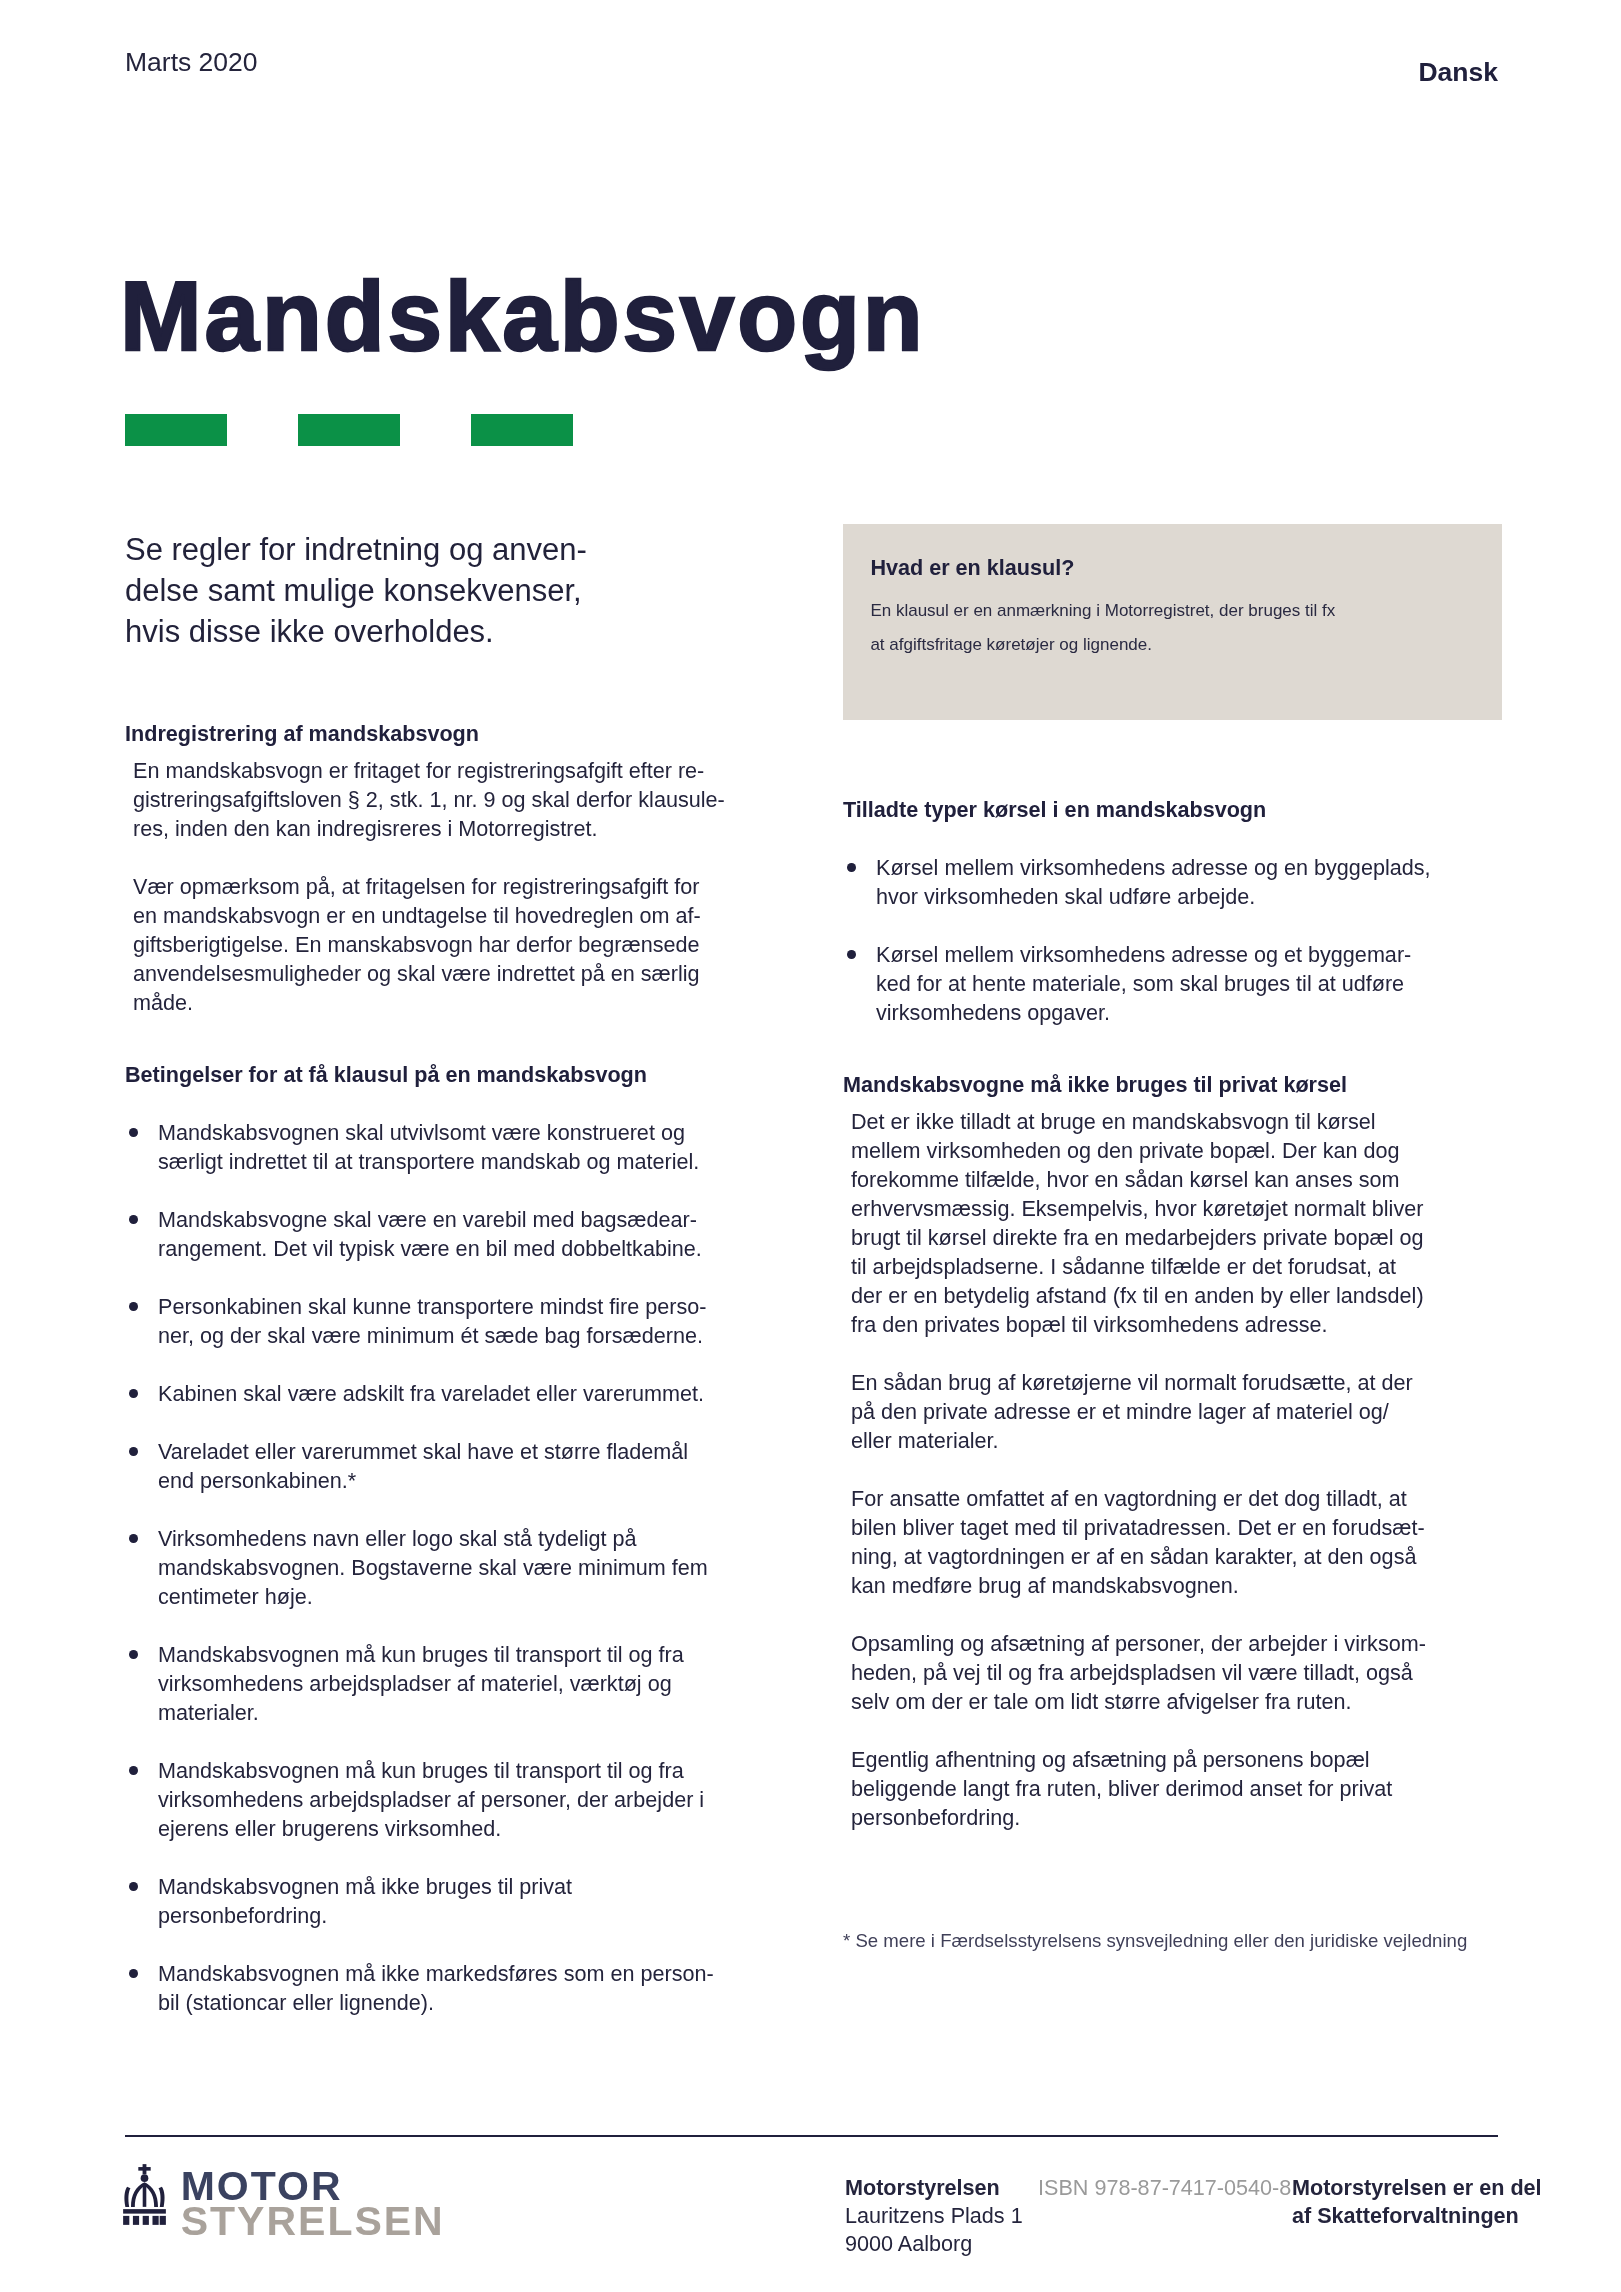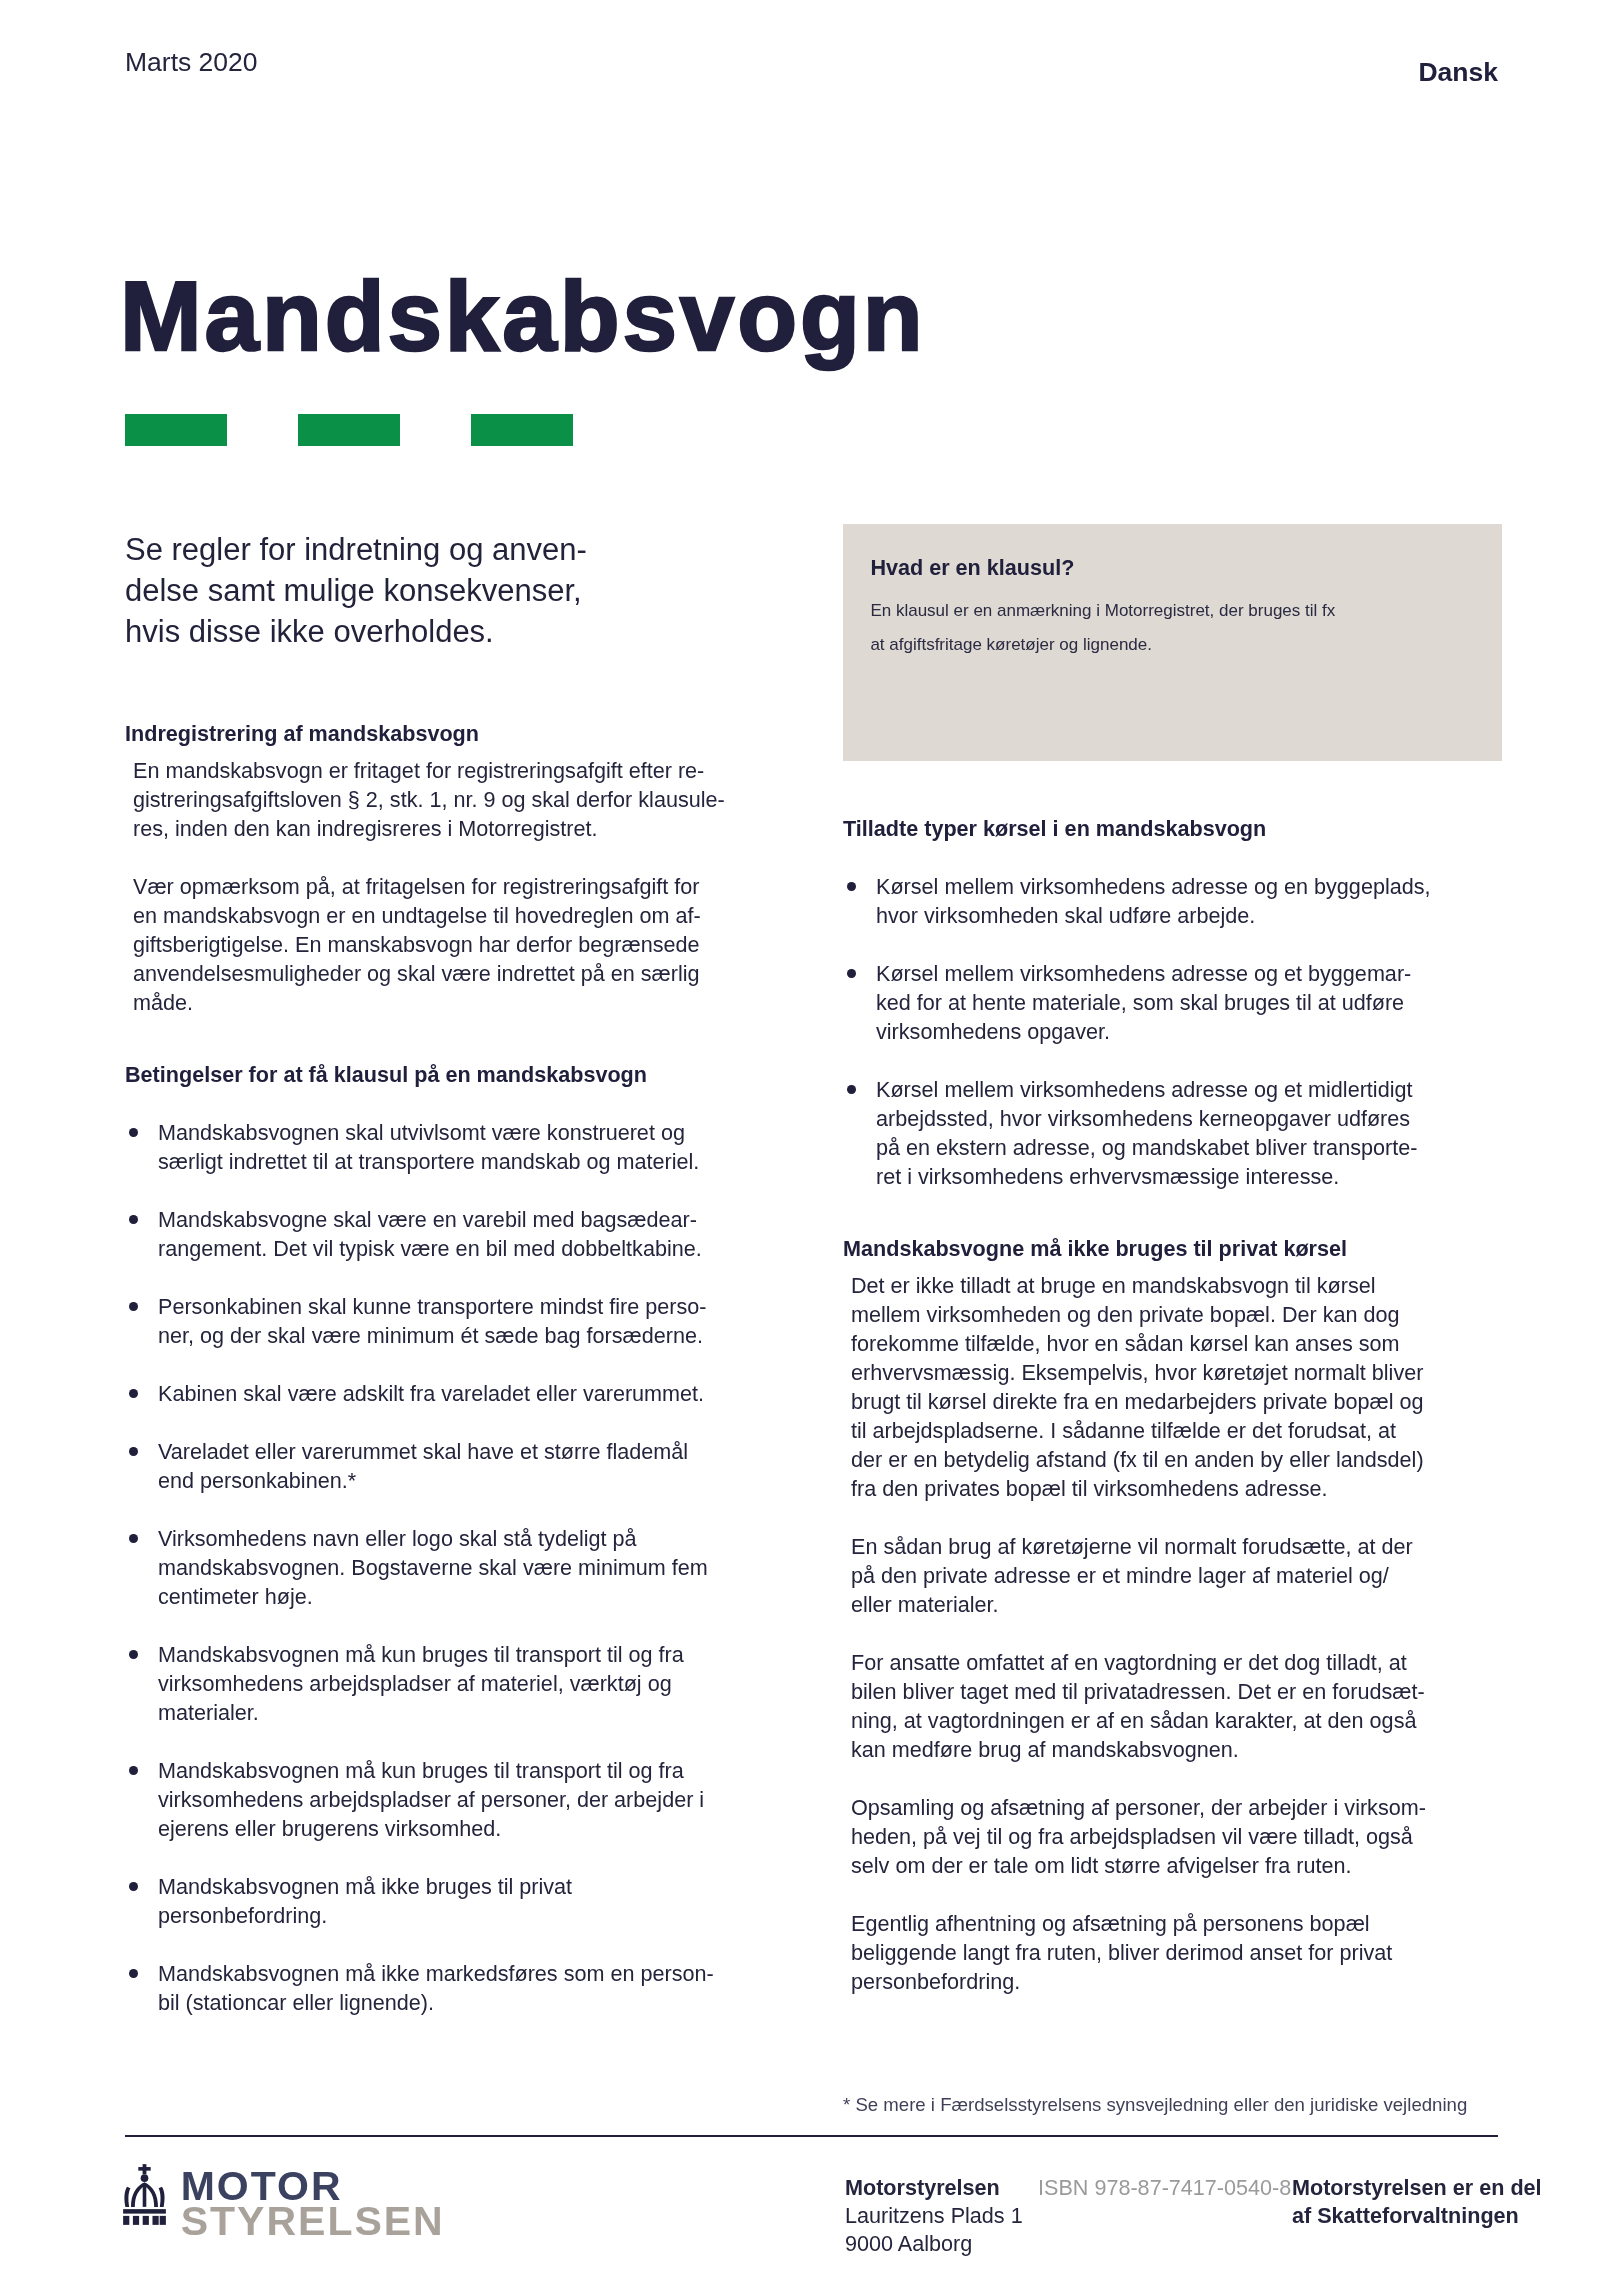--- a/index.html
+++ b/index.html
@@ -36,21 +36,21 @@
   .bullets{margin-top:29px;}
   .bullet{position:relative;padding-left:33px;font-size:21.6px;line-height:29px;margin-bottom:29px;}
   .bullet:last-child{margin-bottom:0;}
   .bullet .dot{
     position:absolute;left:3.9px;top:9.8px;width:8.8px;height:8.8px;border-radius:50%;
     background:#20203c;
   }
   
   .infobox{
     background:#ded9d2;box-sizing:border-box;
-    width:659px;height:237px;padding:29px 27.4px;margin-bottom:53px;
+    width:659px;height:196px;padding:29px 27.4px;margin-bottom:75px;
   }
   .infobox-title{font-size:21.6px;line-height:29px;font-weight:bold;color:#20203c;margin:0 0 11.8px 0;}
   .infobox-body{font-size:17px;line-height:34px;margin:0;color:#2a2a42;}
   .footnote{margin-top:96px;font-size:18.6px;line-height:25.5px;color:#3f3f58;}
   
   .footer-rule{position:absolute;left:125px;right:123px;top:2135px;height:2px;background:#20203c;}
   .footer-logo{position:absolute;left:122px;top:2164px;display:flex;}
   .crown{width:45px;height:61px;margin-right:13.7px;}
   .logo-text{display:flex;flex-direction:column;justify-content:flex-start;padding-top:5.9px;}
   .logo-motor{font-size:41px;line-height:33px;font-weight:bold;letter-spacing:2px;color:#3a4260;}
@@ -127,24 +127,20 @@
 at afgiftsfritage køretøjer og lignende.</div>
     </div>
 
     <div class="sec-heading">Tilladte typer kørsel i en mandskabsvogn</div>
     <div class="bullets">
       <div class="bullet"><span class="dot"></span><span class="ml">Kørsel mellem virksomhedens adresse og en byggeplads,
 hvor virksomheden skal udføre arbejde.</span></div>
       <div class="bullet"><span class="dot"></span><span class="ml">Kørsel mellem virksomhedens adresse og et byggemar-
 ked for at hente materiale, som skal bruges til at udføre
 virksomhedens opgaver.</span></div>
-      <div class="bullet"><span class="dot"></span><span class="ml">Kørsel mellem virksomhedens adresse og et midlertidigt
-arbejdssted, hvor virksomhedens kerneopgaver udføres
-på en ekstern adresse, og mandskabet bliver transporte-
-ret i virksomhedens erhvervsmæssige interesse.</span></div>
     </div>
 
     <div class="sec-heading mt44">Mandskabsvogne må ikke bruges til privat kørsel</div>
     <div class="para ml">Det er ikke tilladt at bruge en mandskabsvogn til kørsel
 mellem virksomheden og den private bopæl. Der kan dog
 forekomme tilfælde, hvor en sådan kørsel kan anses som
 erhvervsmæssig. Eksempelvis, hvor køretøjet normalt bliver
 brugt til kørsel direkte fra en medarbejders private bopæl og
 til arbejdspladserne. I sådanne tilfælde er det forudsat, at
 der er en betydelig afstand (fx til en anden by eller landsdel)

